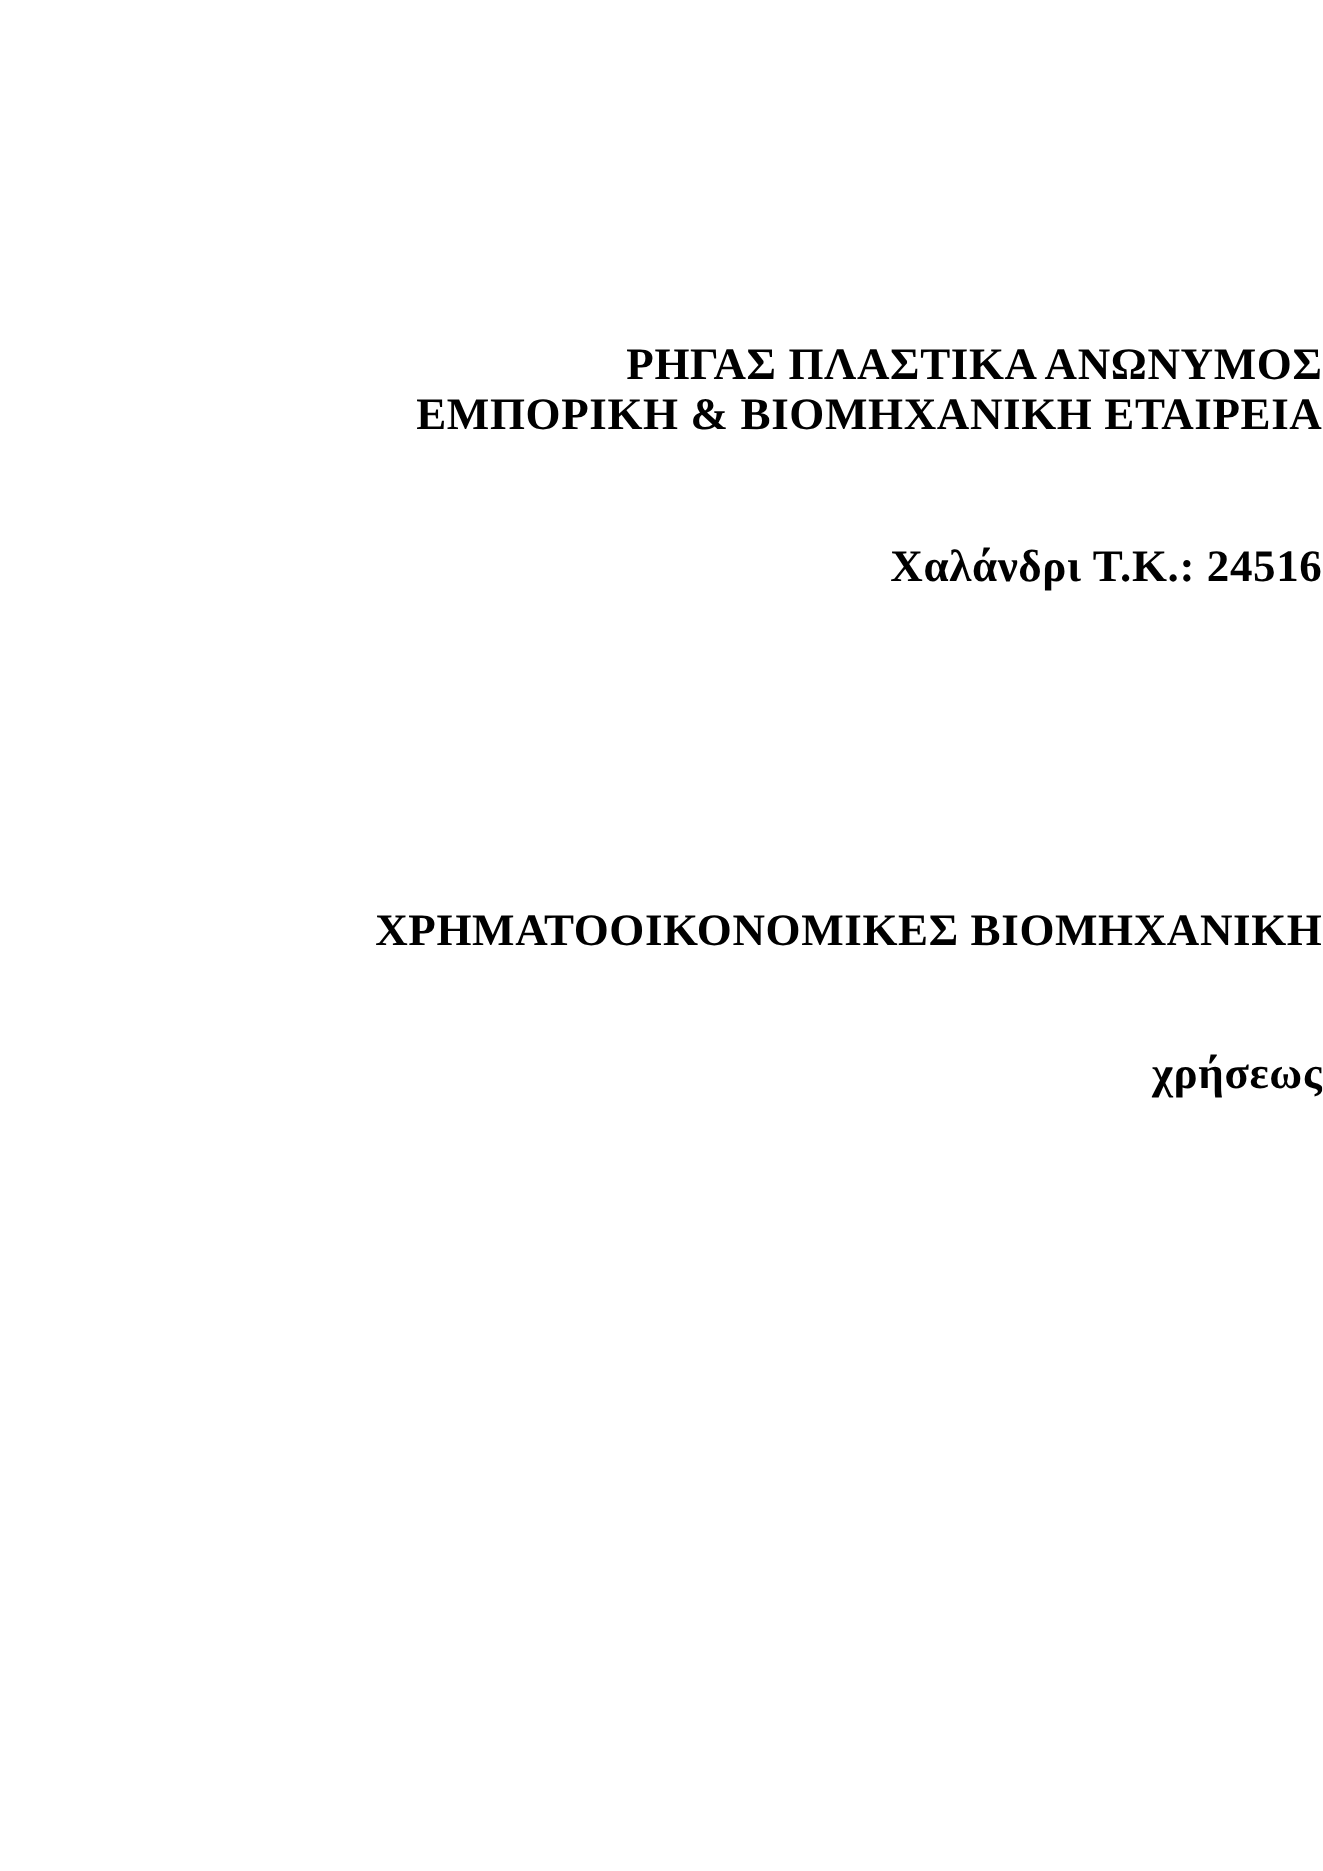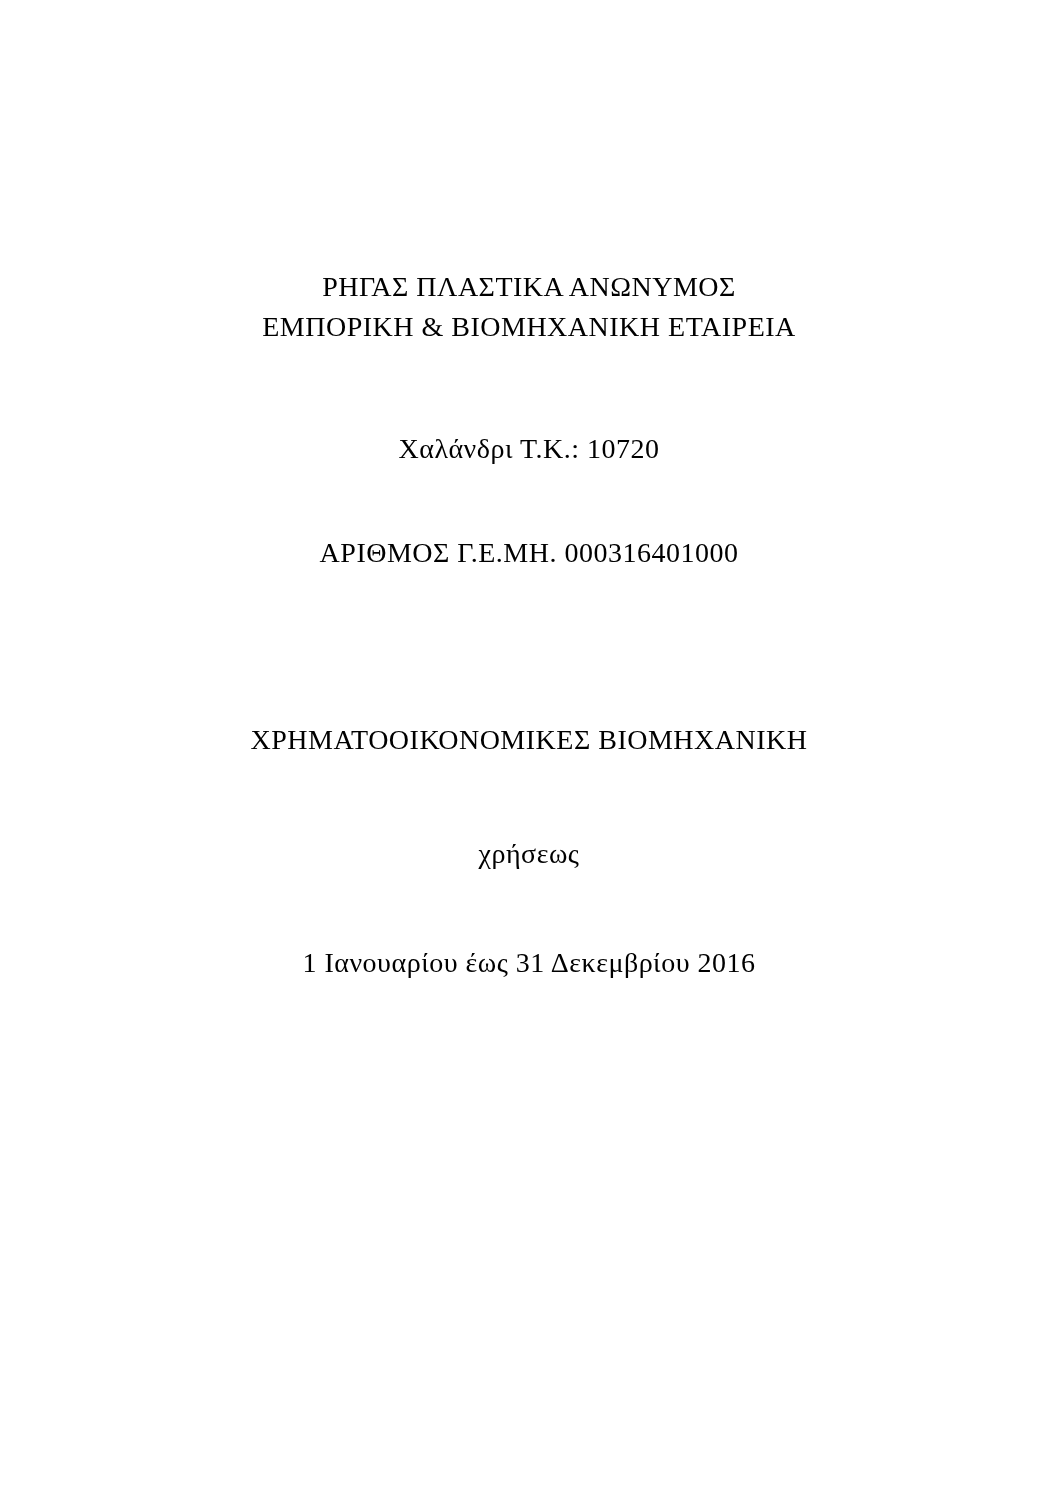--- a/index.html
+++ b/index.html
@@ -13,23 +13,23 @@
     height: 1497px;
     background: #ffffff;
     overflow: hidden;
     font-family: "Liberation Serif", "DejaVu Serif", serif;
     color: #000000;
   }
   .doc-line {
     position: absolute;
     left: 0;
     right: 0;
-    text-align: center;
-    font-weight: normal;
-    font-size: 28px;
+    text-align: right;
+    font-weight: bold;
+    font-size: 36px;
     line-height: 1;
     letter-spacing: 0.5px;
     white-space: nowrap;
   }
   .l-company1 { top: 273px; }
   .l-company2 { top: 313px; }
   .l-address  { top: 435px; }
   .l-armae    { top: 485px; }
   .l-gemi     { top: 539px; }
   .l-title    { top: 726px; }
@@ -38,24 +38,22 @@
 </style>
 </head>
 <body>
 
 <div class="page">
 
   <div class="doc-line l-company1">ΡΗΓΑΣ ΠΛΑΣΤΙΚΑ ΑΝΩΝΥΜΟΣ</div>
 
   <div class="doc-line l-company2">ΕΜΠΟΡΙΚΗ &amp; ΒΙΟΜΗΧΑΝΙΚΗ ΕΤΑΙΡΕΙΑ</div>
 
-  <div class="doc-line l-address">Χαλάνδρι Τ.Κ.: 10720</div>
+  <div class="doc-line l-address">Χαλάνδρι Τ.Κ.: 24516</div>
 
 
-  <div class="doc-line l-gemi">ΑΡΙΘΜΟΣ Γ.Ε.ΜΗ. 000316401000</div>
 
   <div class="doc-line l-title">ΧΡΗΜΑΤΟΟΙΚΟΝΟΜΙΚΕΣ ΒΙΟΜΗΧΑΝΙΚΗ</div>
 
   <div class="doc-line l-subtitle">χρήσεως</div>
 
-  <div class="doc-line l-period">1 Ιανουαρίου έως 31 Δεκεμβρίου 2016</div>
 
 </div>
 
 </body></html>

